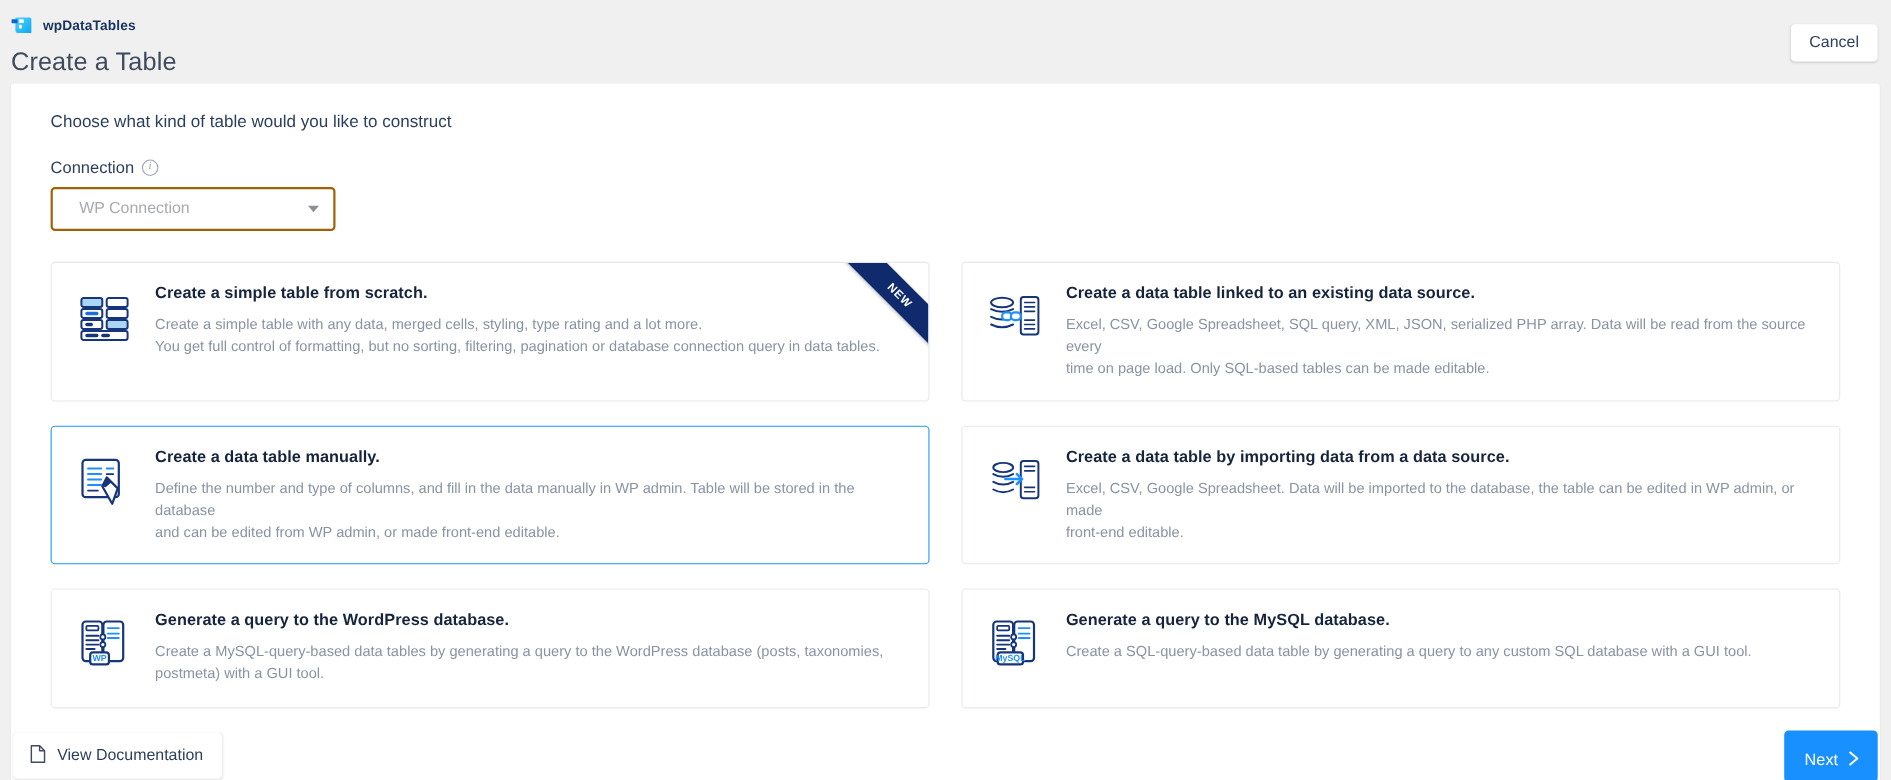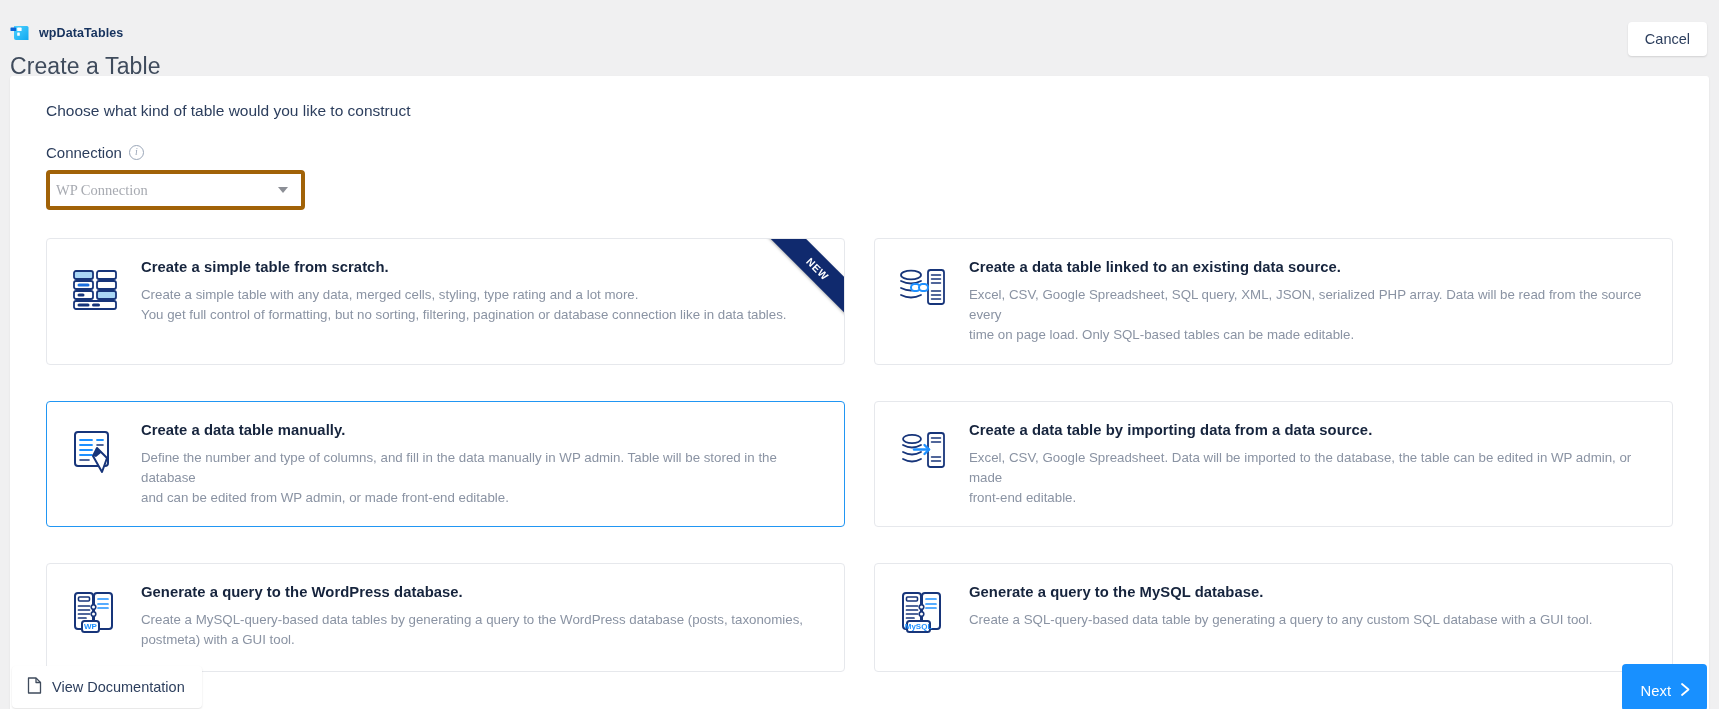--- a/index.html
+++ b/index.html
@@ -8,21 +8,21 @@
     background: #f0f0f1;
     font-family: "Liberation Sans", sans-serif;
     overflow: hidden;
   }
 
   
   .topbar {
     position: relative;
     height: 76px;
     background: #f0f0f1;
-    padding: 22px 0 0 10px;
+    padding: 12px 0 0 10px;
   }
   .brand {
     display: flex; align-items: center; gap: 9px;
     height: 22px;
   }
   .brand-logo { width: 20px; height: 20px; position: relative; flex: 0 0 auto; }
   .brand-name {
     font-size: 12.5px; font-weight: bold; color: #17335e;
     letter-spacing: .1px;
   }
@@ -61,41 +61,40 @@
   .conn-label { font-size: 15px; color: #2c3e5d; }
   .info-icon {
     width: 15px; height: 15px; border-radius: 50%;
     border: 1.2px solid #9aa6b8; color: #9aa6b8;
     font-size: 10px; line-height: 12.5px; text-align: center;
     font-family: "Liberation Serif", serif; font-style: italic;
     cursor: pointer; flex: 0 0 auto;
   }
   .select-box {
     width: 259px; height: 40px;
-    border: 4px solid #a16207; border-radius: 4px;
+    border: 2px solid #a16207; border-radius: 4px;
     background: #fff;
     display: flex; align-items: center; justify-content: space-between;
-    padding: 0 13px 0 6px;
+    padding: 0 13px 0 24px;
     cursor: pointer;
     margin-bottom: 28px;
-    font-family: Liberation Serif, serif;
   }
   .select-value { font-size: 14.5px; color: #a7aab1; }
   .caret {
     width: 0; height: 0;
     border-left: 5.5px solid transparent;
     border-right: 5.5px solid transparent;
     border-top: 6.5px solid #8c8f96;
   }
 
   
   .grid {
     display: grid;
     grid-template-columns: 1fr 1fr;
-    gap: 36px 29px;
+    gap: 22px 29px;
   }
   .card {
     position: relative;
     border: 1px solid #e6e8ec;
     border-radius: 4px;
     background: #fff;
     min-height: 109px;
     display: flex; align-items: flex-start;
     gap: 20px;
     padding: 20px 22px 18px 22px;
@@ -216,21 +215,21 @@
           <rect x="28" y="28" width="19" height="8" rx="2" fill="#a9d6f5" stroke="#17357a" stroke-width="1.8"></rect>
           <rect x="5" y="38" width="42" height="8" rx="2" fill="#fff" stroke="#17357a" stroke-width="1.8"></rect>
           <rect x="8.5" y="40.5" width="12" height="3" rx="1.5" fill="#17357a"></rect>
           <rect x="23" y="40.5" width="8" height="3" rx="1.5" fill="#17357a"></rect>
         </svg>
       </span>
       <div class="card-body">
         <div class="card-title">Create a simple table from scratch.</div>
         <div class="card-desc">
           <span>Create a simple table with any data, merged cells, styling, type rating and a lot more.</span>
-          <span>You get full control of formatting, but no sorting, filtering, pagination or database connection like in data tables.</span>
+          <span>You get full control of formatting, but no sorting, filtering, pagination or database connection query in data tables.</span>
         </div>
       </div>
       <div class="ribbon">
         <div class="ribbon-band">
           <span class="ribbon-text">NEW</span>
         </div>
       </div>
     </div>
 
     <div class="card">

